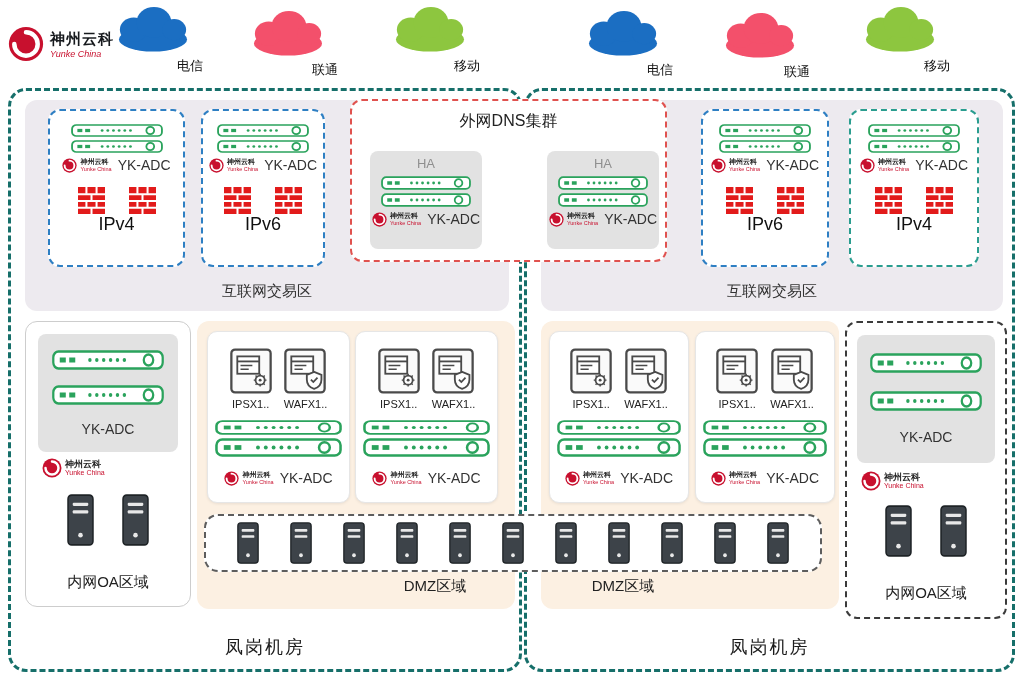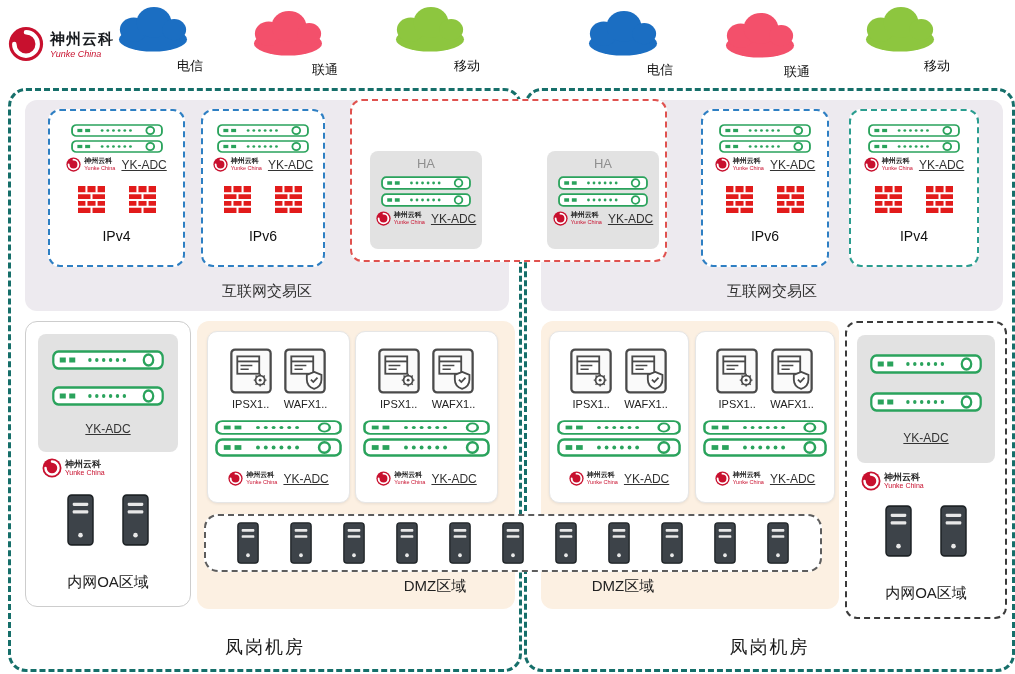--- a/index.html
+++ b/index.html
@@ -24,23 +24,23 @@
              font-size:18px;color:#1c1c1c;font-weight:500;letter-spacing:2px;}
 
   .zone-trade{position:absolute;background:#edeaef;border-radius:12px;}
   .zone-label{position:absolute;bottom:10px;left:0;width:100%;text-align:center;font-size:15px;color:#333;}
 
   .ip-box{position:absolute;border:2.5px dashed #2e7fc3;border-radius:12px;background:#fff;
           display:flex;flex-direction:column;align-items:center;padding-top:13px;box-sizing:border-box;}
   .ip-box.teal{border-color:#2a9d8f;}
   .bars{display:flex;flex-direction:column;gap:3px;align-items:center;}
   .adc-row{display:flex;align-items:center;gap:6px;margin-top:4px;}
-  .adc-label{font-size:12px;color:#333;text-decoration:underline;}
+  .adc-label{font-size:14px;color:#333;}
   .fw-row{display:flex;gap:24px;margin-top:14px;}
-  .ip-label{margin-top:15px;font-size:14px;color:#101010;font-weight:500;}
+  .ip-label{font-size:18px;color:#101010;font-weight:500;}
 
   .dns-box{position:absolute;border:2.5px dashed #e0524f;border-radius:12px;background:#fff;}
   .dns-title{margin-top:10px;text-align:center;font-size:16px;color:#222;}
   .ha{position:absolute;background:#e2e2e2;border-radius:8px;display:flex;flex-direction:column;
       align-items:center;padding-top:5px;box-sizing:border-box;}
   .ha-title{font-size:13px;color:#8f8f8f;margin-bottom:5px;}
 
   .oa{position:absolute;border-radius:12px;background:#fff;}
   .oa.solid{border:1.5px solid #cdcdcd;}
   .oa.dashed{border:2px dashed #3b3b3b;}
@@ -530,20 +530,21 @@
             <use href="#tower"></use>
           </svg>
       </div>
       <div class="oa-label">内网OA区域</div>
     </div>
 
     <div class="room-name">凤岗机房</div>
   </div>
 
   <div class="dns-box" style="left:350px;top:99px;width:313px;height:159px">
+    <div class="dns-title">外网DNS集群</div>
     <div class="ha" style="left:18px;top:50px;width:112px;height:98px">
       <div class="ha-title">HA</div>
       <div class="bars">
         <svg class="icon" width="90" height="14">
             <use href="#adc-bar"></use>
           </svg>
         <svg class="icon" width="90" height="14">
             <use href="#adc-bar"></use>
           </svg>
       </div>

